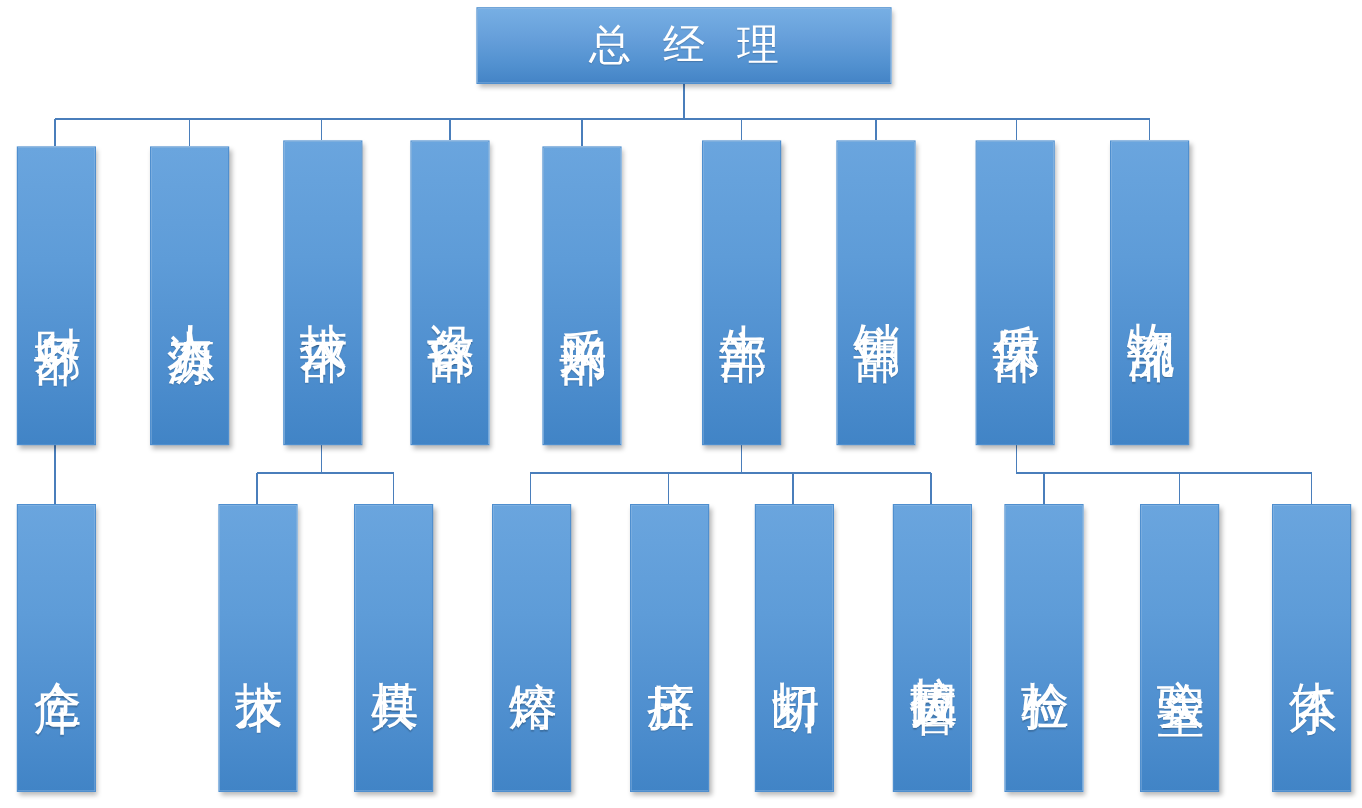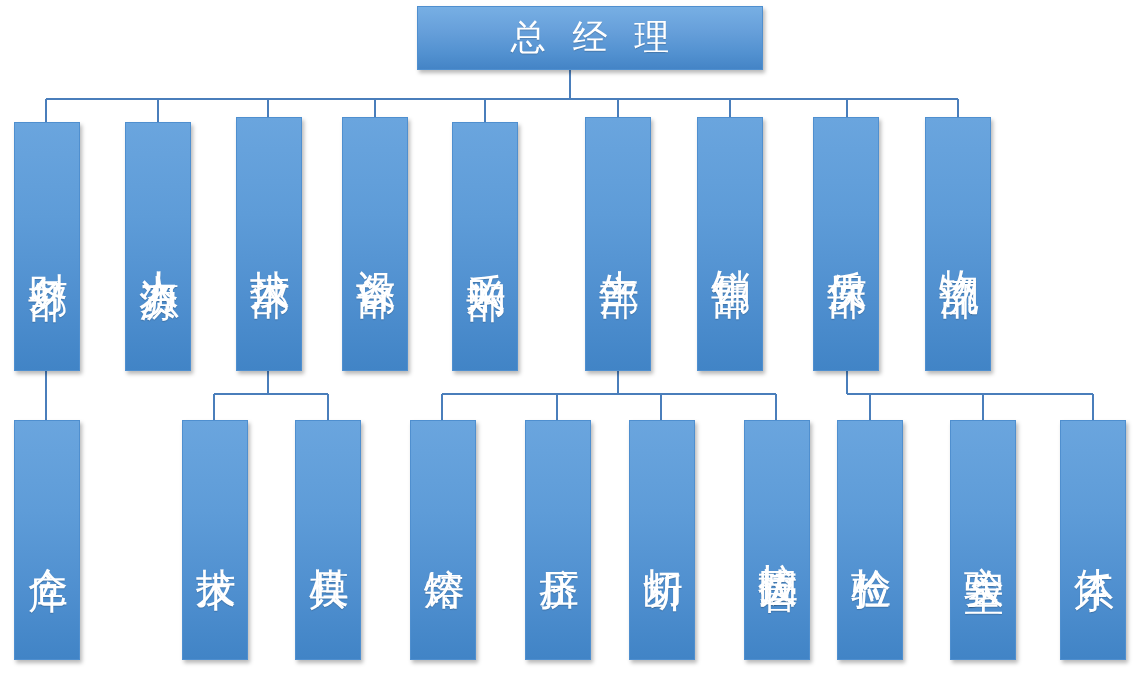--- a/index.html
+++ b/index.html
@@ -37,21 +37,20 @@
     line-height:1.02;
     text-align:center;
     letter-spacing:0.5px;
     text-shadow:0 1px 1px rgba(0,0,0,0.18);
     white-space:pre-line;
   }
 
   
   .node.root{
     background:linear-gradient(180deg,#77afe4 0%,#669fda 40%,#5291d0 75%,#4484c6 100%);
-    margin-left:20px;
   }
   .node.root .label{
     font-size:35px;
     letter-spacing:9px;
     text-indent:9px;
   }
 
   
   .node.vert .label{
     writing-mode:vertical-rl;

